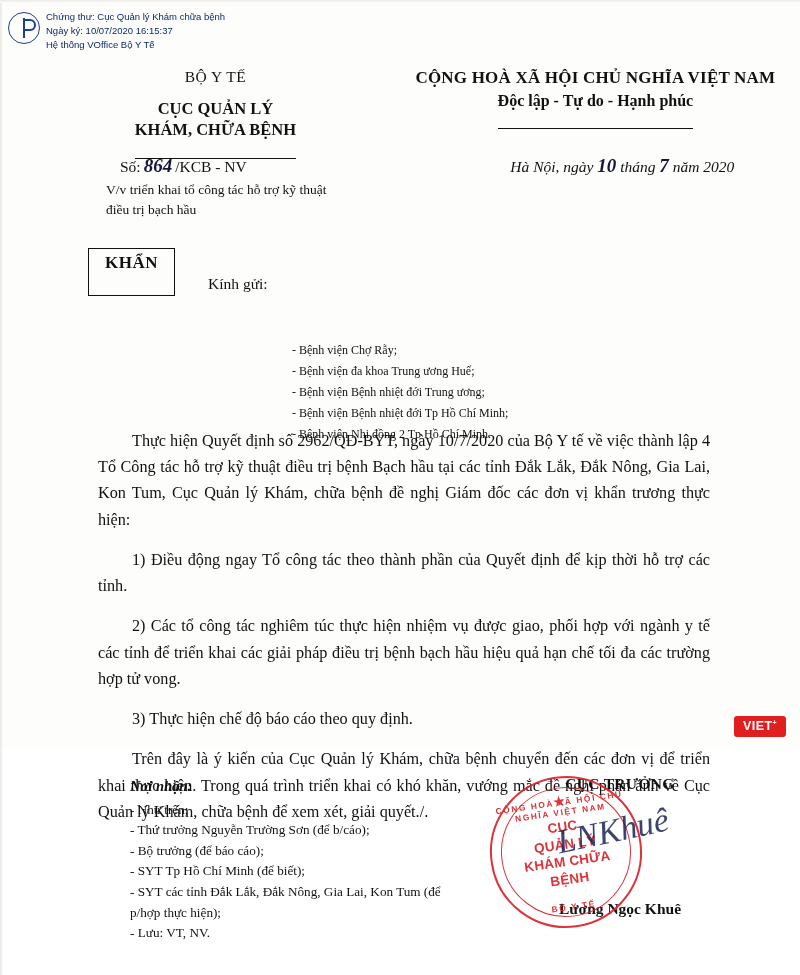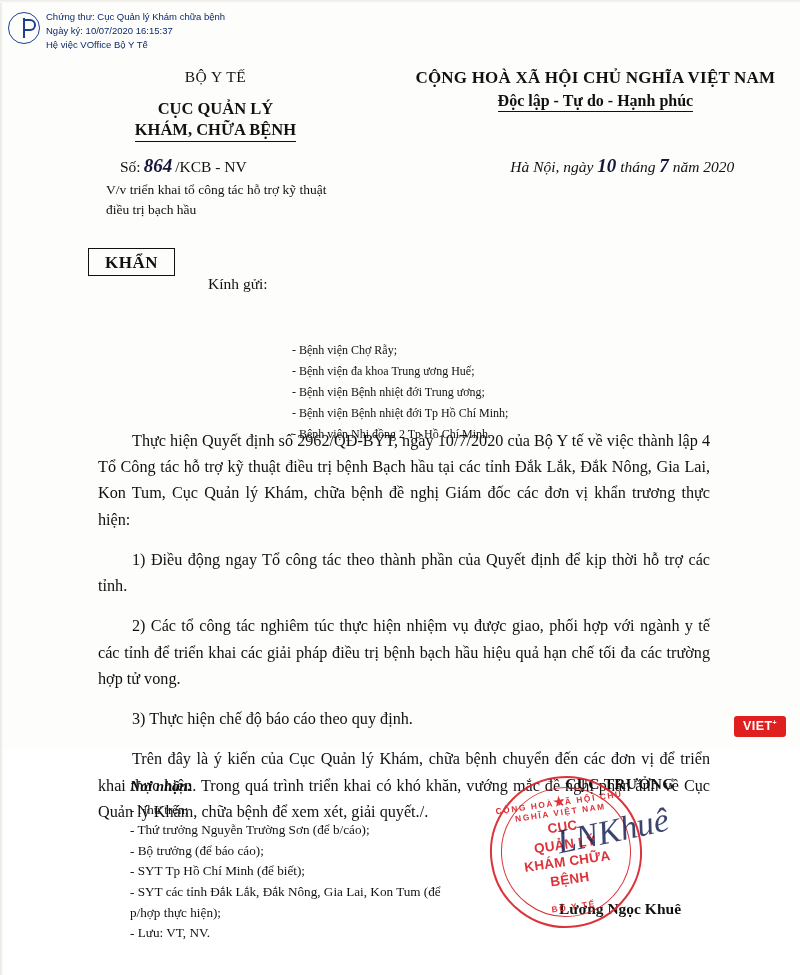--- a/index.html
+++ b/index.html
@@ -83,21 +83,21 @@
     text-align: center;
     padding-left: 40px;
   }
   .hdr-right {
     width: 420px;
     text-align: center;
   }
   .u-line {
     display: inline-block;
     border-bottom: 1.4px solid #111;
-    padding-bottom: 1px;
+    padding-bottom: 18px;
   }
   .hdr-left .l1 { font-size: 15.5px; letter-spacing: .5px; }
   .hdr-left .l2 { font-size: 16.5px; font-weight: bold; margin-top: 13px; }
   .hdr-left .l3 { font-size: 16.5px; font-weight: bold; margin-top: 1px; }
   .hdr-right .r1 { font-size: 17px; font-weight: bold; letter-spacing: .2px; }
   .hdr-right .r2 { font-size: 16px; font-weight: bold; margin-top: 4px; }
 
   
   .numline {
     position: absolute;
@@ -137,21 +137,21 @@
     font-size: 15.5px;
     font-style: italic;
   }
 
   
   .urgent {
     position: absolute;
     left: 88px;
     top: 248px;
     border: 1.3px solid #111;
-    padding: 4px 16px 2px 16px;
+    padding: 4px 16px 22px 16px;
     font-size: 17px;
     font-weight: bold;
     letter-spacing: .5px;
   }
 
   
   .kinhgui {
     position: absolute;
     left: 208px;
     top: 275px;
@@ -323,21 +323,21 @@
 
 <div class="page">
   <div class="scan-edge-l"></div>
   <div class="scan-edge-t"></div>
 
   <div class="sig-stamp">
     <div class="sig-seal"></div>
     <div class="sig-lines">
       <div>Chứng thư: Cục Quản lý Khám chữa bệnh</div>
       <div>Ngày ký: 10/07/2020 16:15:37</div>
-      <div>Hệ việc VOffice Bộ Y Tế</div>
+      <div>Hệ thống VOffice Bộ Y Tế</div>
     </div>
   </div>
 
   <div class="header">
     <div class="hdr-left">
       <div class="l1">BỘ Y TẾ</div>
       <div class="l2">CỤC QUẢN LÝ</div>
       <div class="l3">
         <span class="u-line">KHÁM, CHỮA BỆNH</span>
       </div>

